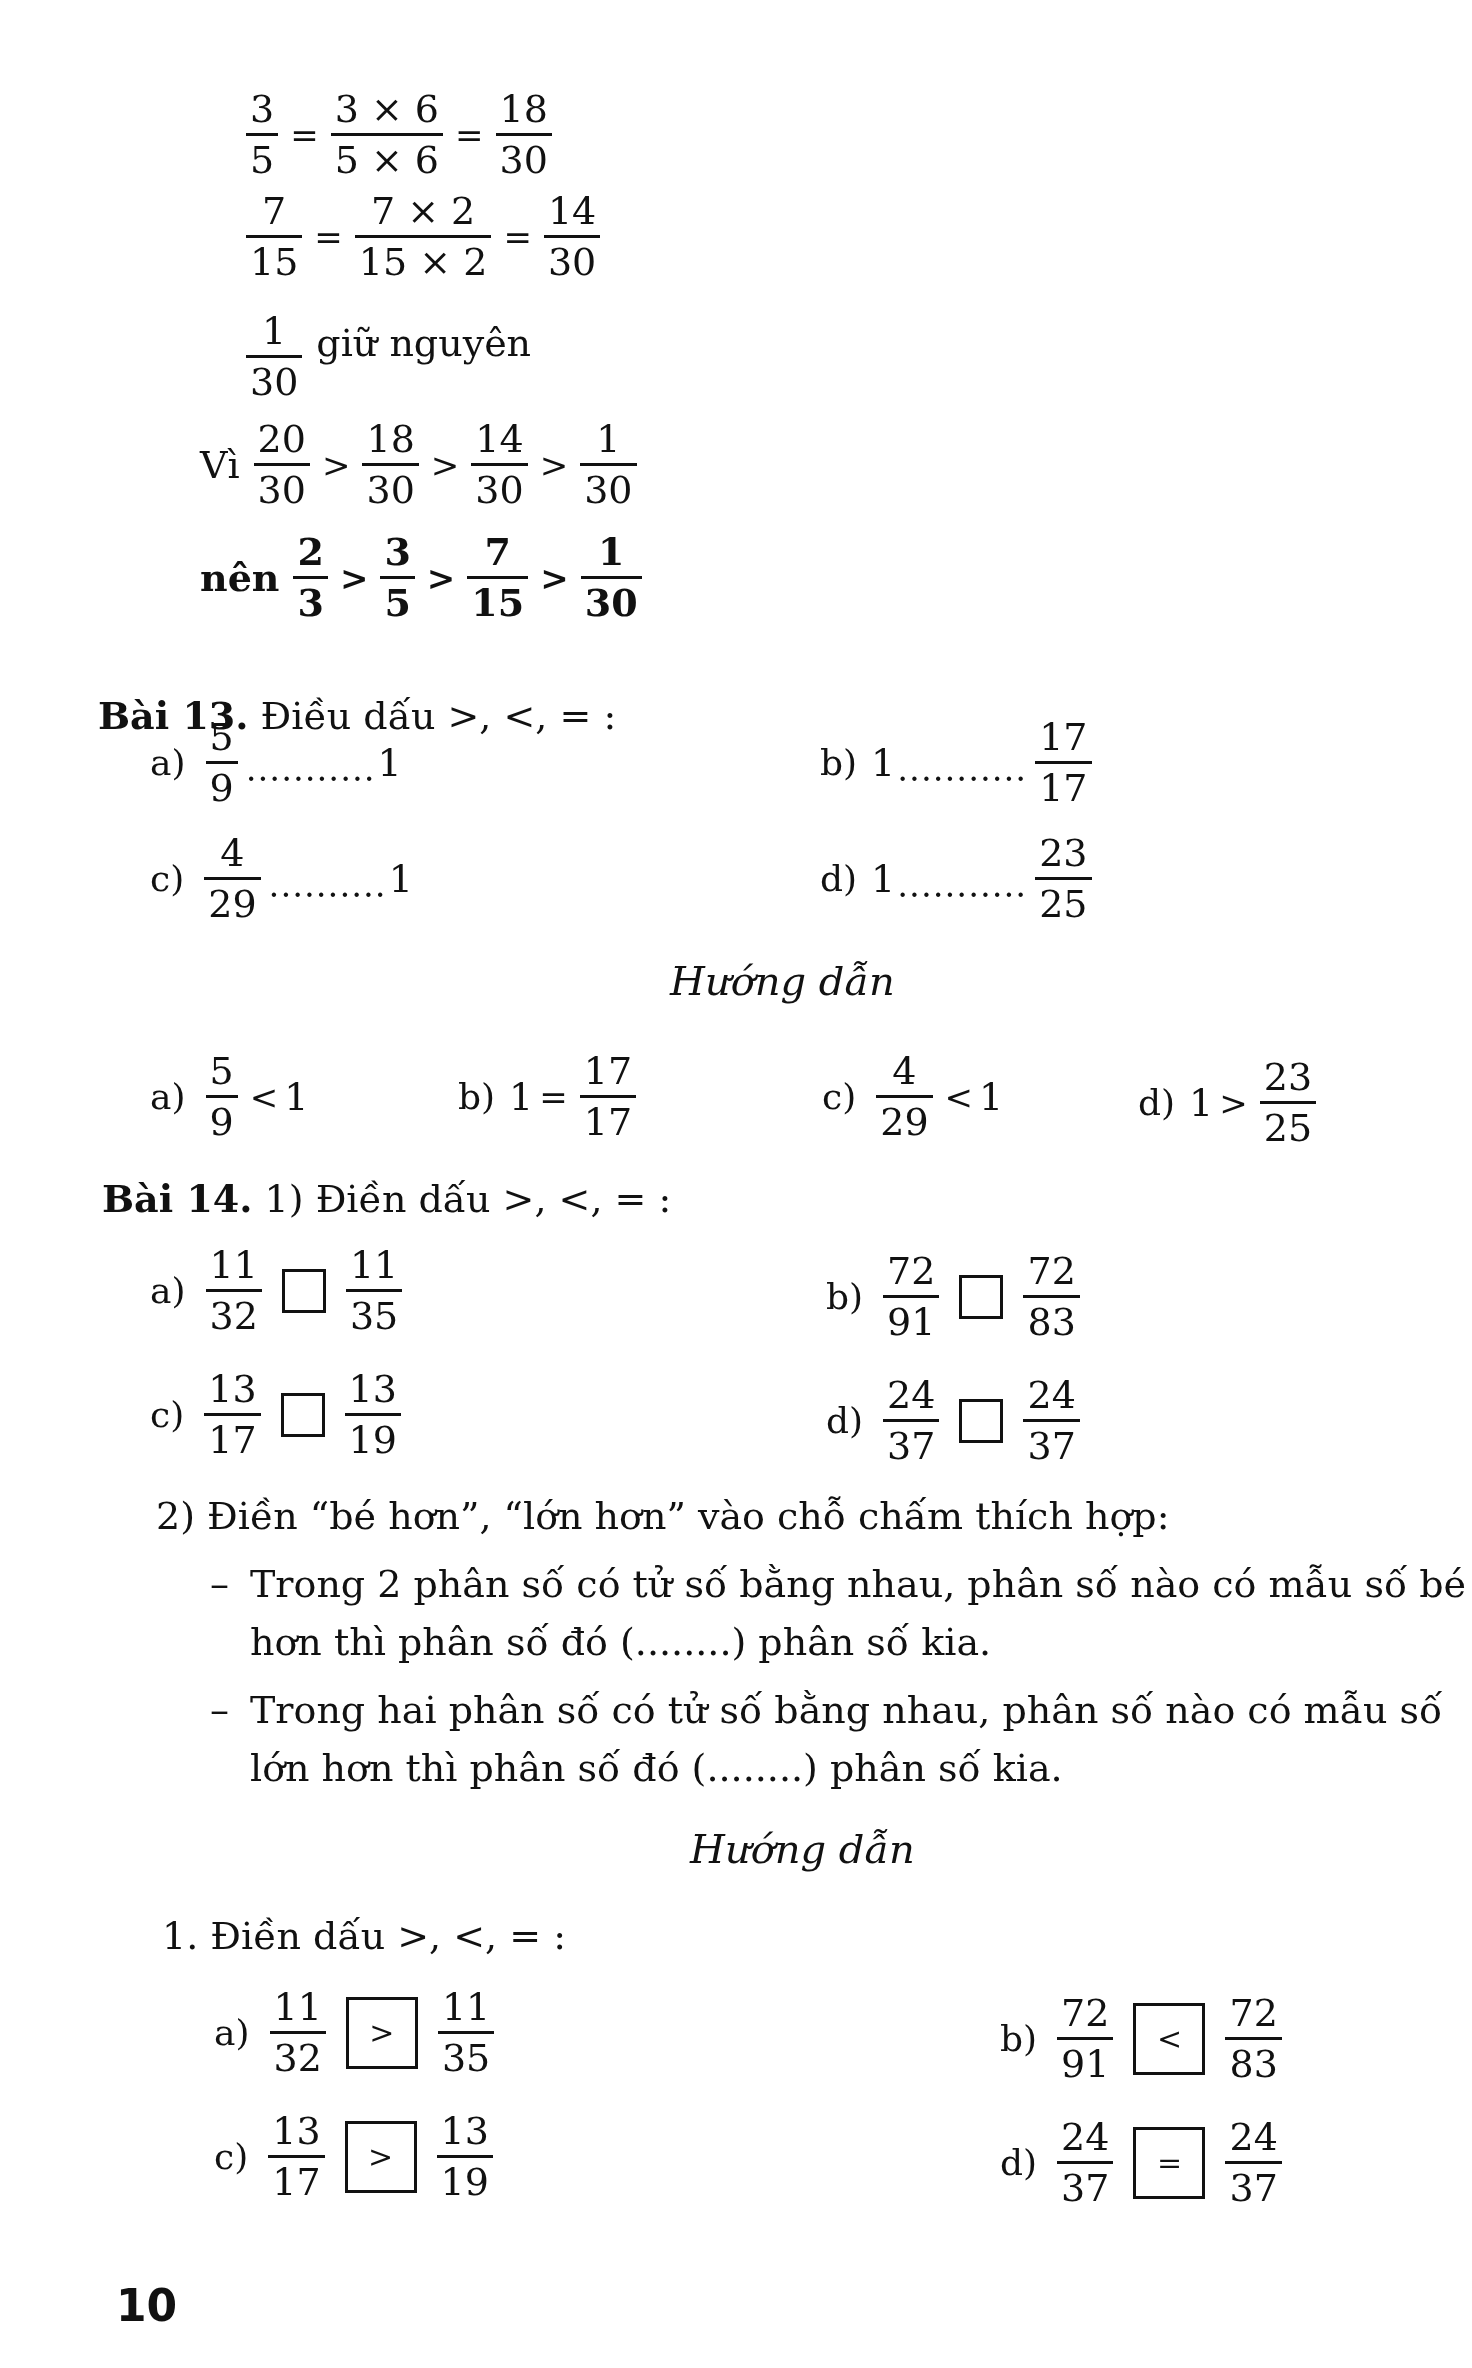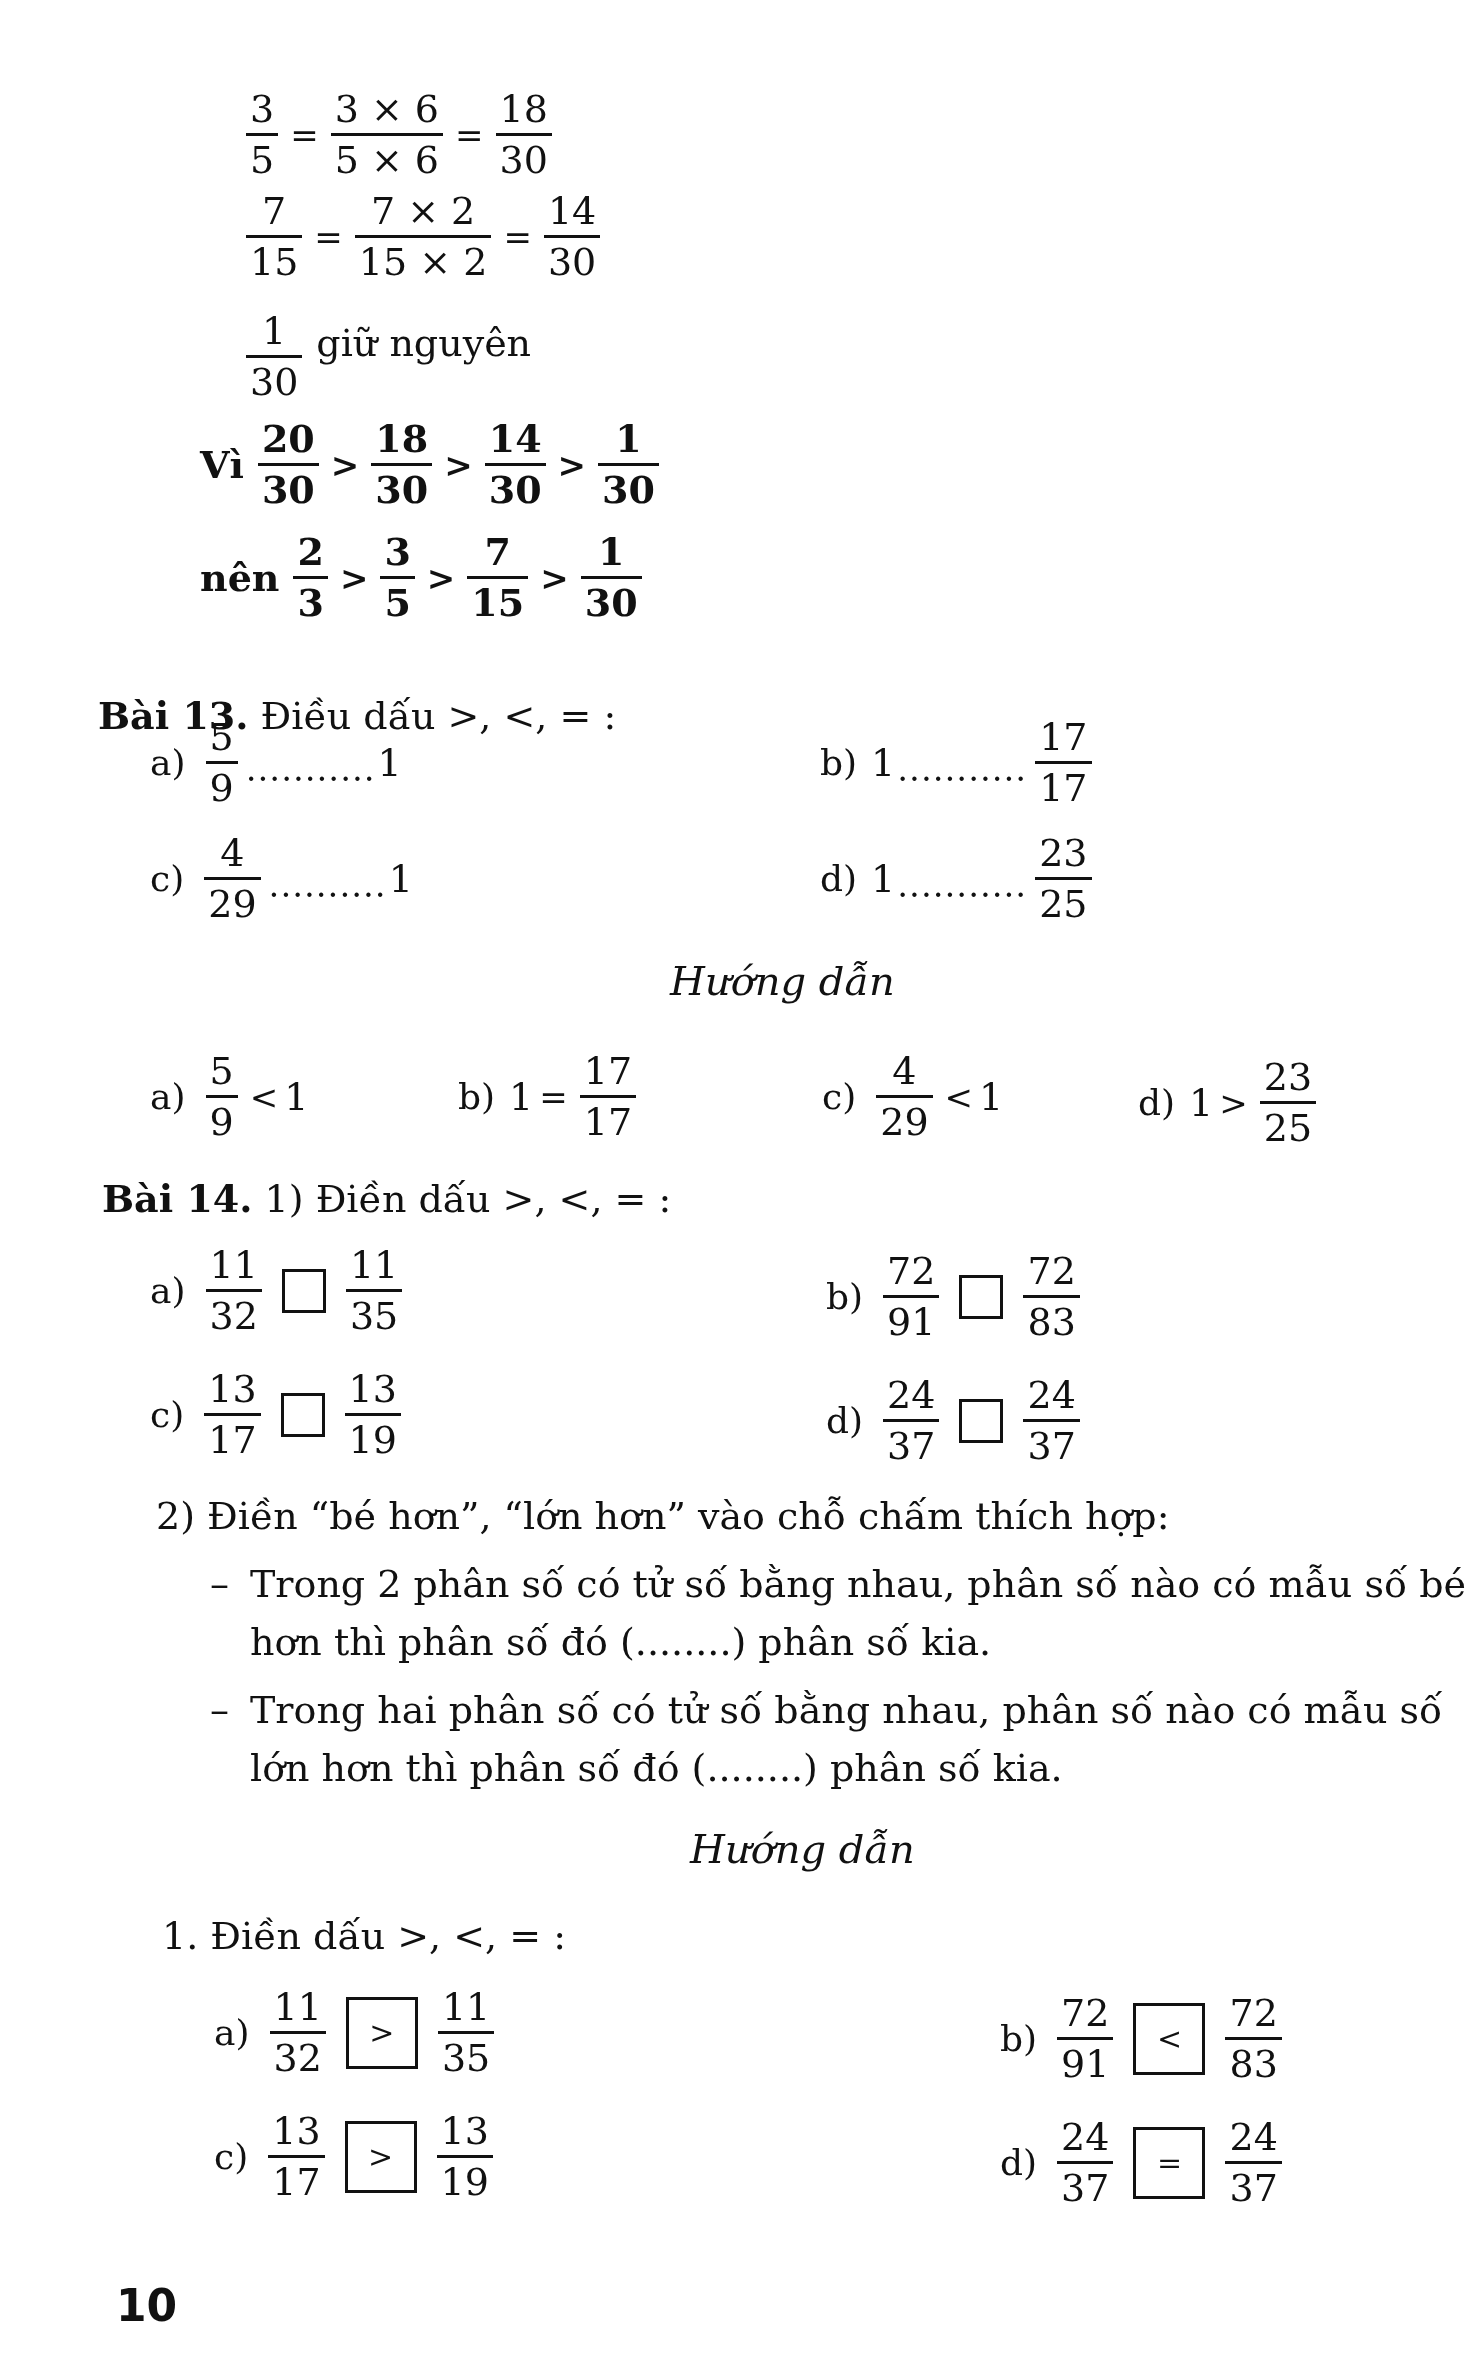--- a/index.html
+++ b/index.html
@@ -60,21 +60,21 @@
 </div>
 
 <div class="row" style="left:240px; top:312px;">
   <span class="frac">
       <span class="num">1</span>
       <span class="den">30</span>
     </span>
   <span class="txt" style="position:relative; top:-14px;">giữ nguyên</span>
 </div>
 
-<div class="row" style="left:192px; top:420px;font-weight:bold;">
+<div class="row" style="left:192px; top:420px;">
   <span class="txt">Vì</span>
   <span class="frac">
       <span class="num">20</span>
       <span class="den">30</span>
     </span>
   <span class="op">&gt;</span>
   <span class="frac">
       <span class="num">18</span>
       <span class="den">30</span>
     </span>

